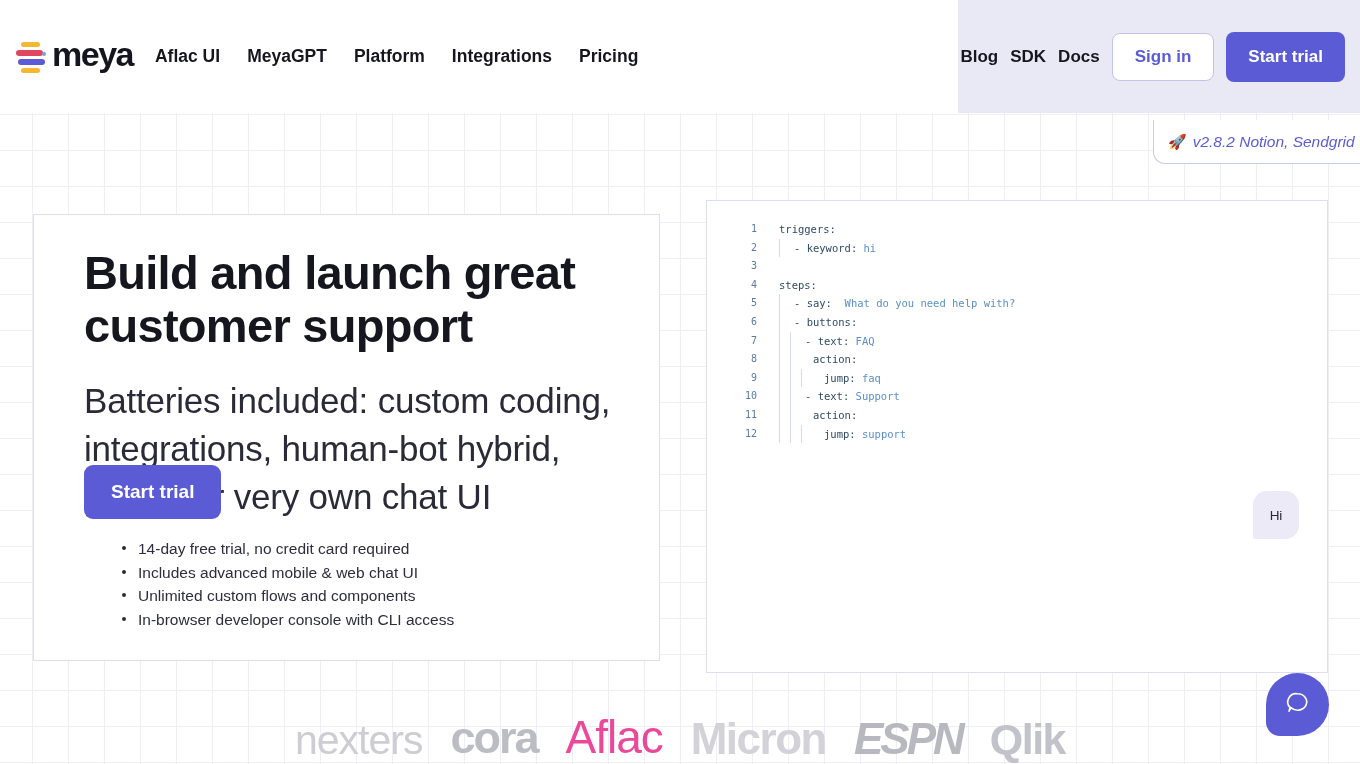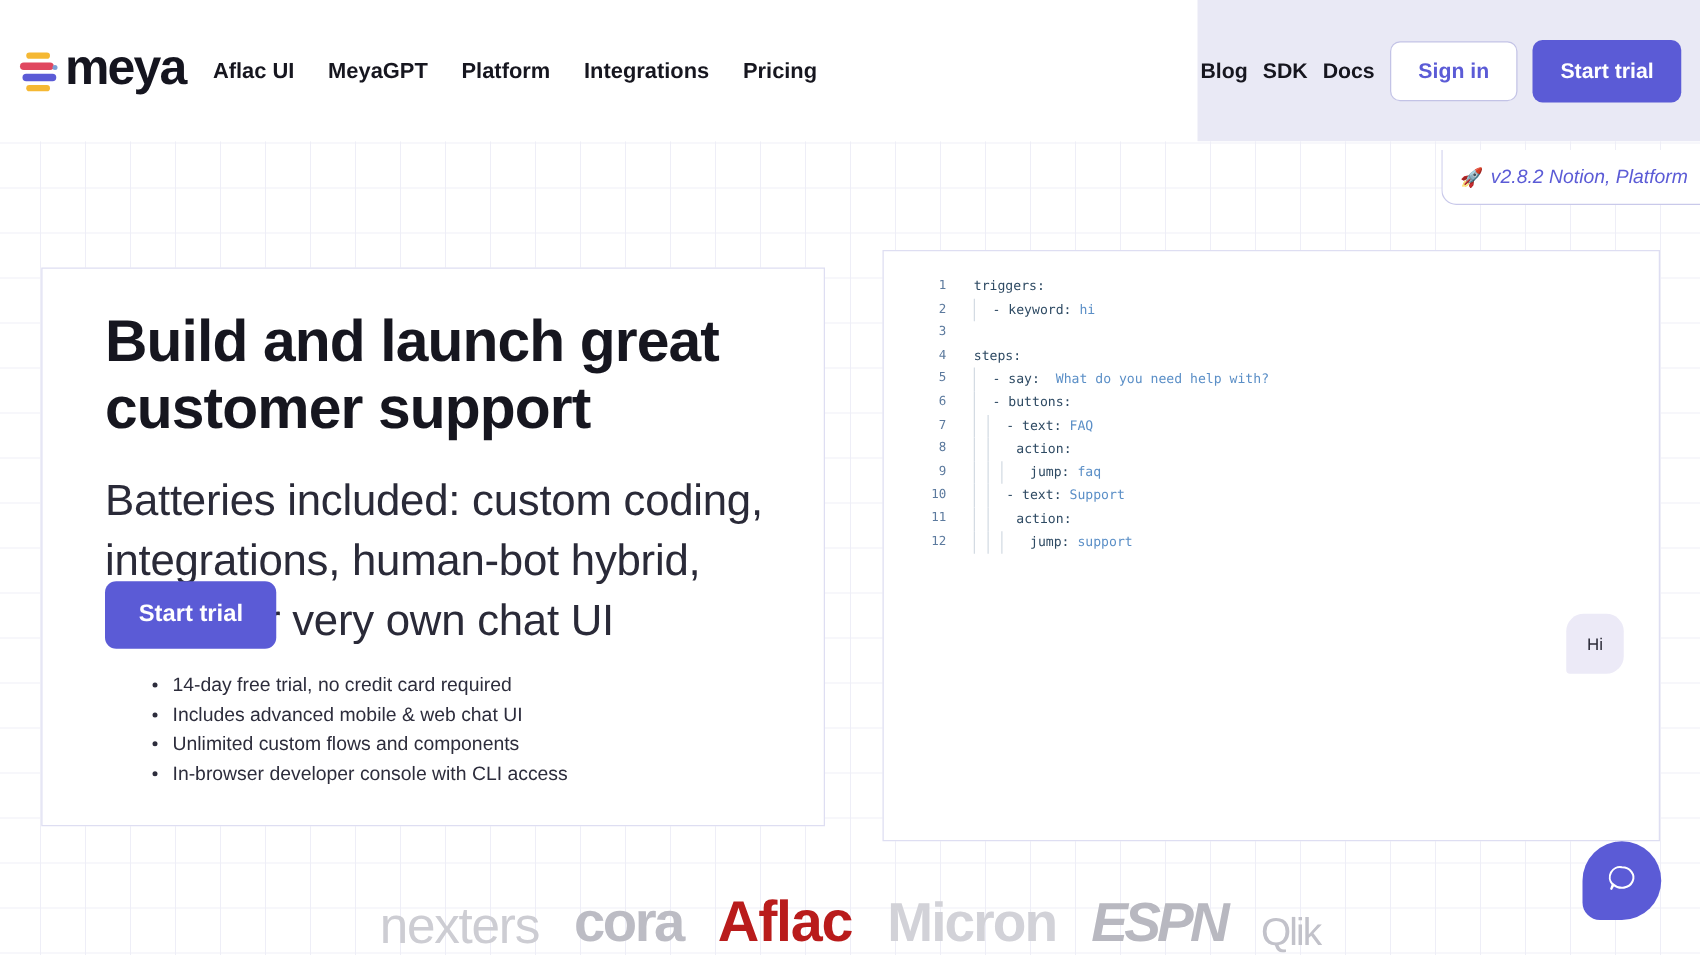--- a/index.html
+++ b/index.html
@@ -63,21 +63,21 @@
     position: absolute;
     display: block;
     border-radius: 3px;
   }
   .lb1 { left: 7px;  top: 3px;  width: 19px; height: 5px; background: #f5b833; }
   .lb2 { left: 2px;  top: 11px; width: 27px; height: 6px; background: #e0475f; }
   .lb3 { left: 4px;  top: 20px; width: 27px; height: 6px; background: #5b5bd6; }
   .lb4 { left: 7px;  top: 29px; width: 19px; height: 5px; background: #f5b833; }
   .ldot { left: 28px; top: 13px; width: 4px; height: 4px; background: #7a9fd4; border-radius: 50%; }
   .logo-text {
-    font-size: 40px;
+    font-size: 34px;
     font-weight: 700;
     color: #15151f;
     letter-spacing: -1.5px;
     line-height: 1;
     padding-bottom: 5px;
   }
 
   .nav-links {
     display: flex;
     align-items: center;
@@ -328,24 +328,24 @@
   }
   .logo-item {
     color: #c9c9cf;
     font-weight: 700;
     white-space: nowrap;
     display: flex;
     align-items: center;
   }
   .lg-nexters { font-size: 41px; letter-spacing: -1px; font-weight: 400; color: #cdcdd3; }
   .lg-cora    { font-size: 45px; letter-spacing: -2px; color: #bcbcc4; font-weight: 700; }
-  .lg-aflac   { font-size: 46px; letter-spacing: -1px; color: #b91c1c; font-weight: 700; }
+  .lg-aflac   { font-size: 46px; letter-spacing: -1px; color: #ec4899; font-weight: 400; }
   .lg-micron  { font-size: 44px; letter-spacing: -1.5px; color: #d2d2d8; font-weight: 700; }
   .lg-espn    { font-size: 44px; letter-spacing: -3px; color: #b8b8c0; font-weight: 700; font-style: italic; }
-  .lg-qlik    { font-size: 31px; letter-spacing: -1.5px; color: #c2c2ca; font-weight: 400; }
+  .lg-qlik    { font-size: 43px; letter-spacing: -1.5px; color: #c2c2ca; font-weight: 700; }
 
   
   .chat-launcher {
     position: absolute;
     right: 31px; bottom: 28px;
     width: 63px; height: 63px;
     background: #5b5bd6;
     border-radius: 50% 50% 50% 14px;
     display: flex;
     align-items: center;
@@ -387,21 +387,21 @@
     <span class="nav-link">Blog</span>
     <span class="nav-link">SDK</span>
     <span class="nav-link">Docs</span>
     <button class="btn-signin">Sign in</button>
     <button class="btn-trial-nav">Start trial</button>
   </div>
 </header>
 
 <div class="version-badge">
   <span class="rocket">🚀</span>
-  <span class="vtext">v2.8.2 Notion, Platform</span>
+  <span class="vtext">v2.8.2 Notion, Sendgrid</span>
 </div>
 
 <section class="hero-card">
   <h1 class="hero-h1">Build and launch great customer support</h1>
   <p class="hero-sub">Batteries included: custom coding, integrations, human-bot hybrid, plus your very own chat UI</p>
   <button class="btn-trial-hero">Start trial</button>
   <ul class="hero-list">
     <li>14-day free trial, no credit card required</li>
     <li>Includes advanced mobile &amp; web chat UI</li>
     <li>Unlimited custom flows and components</li>

